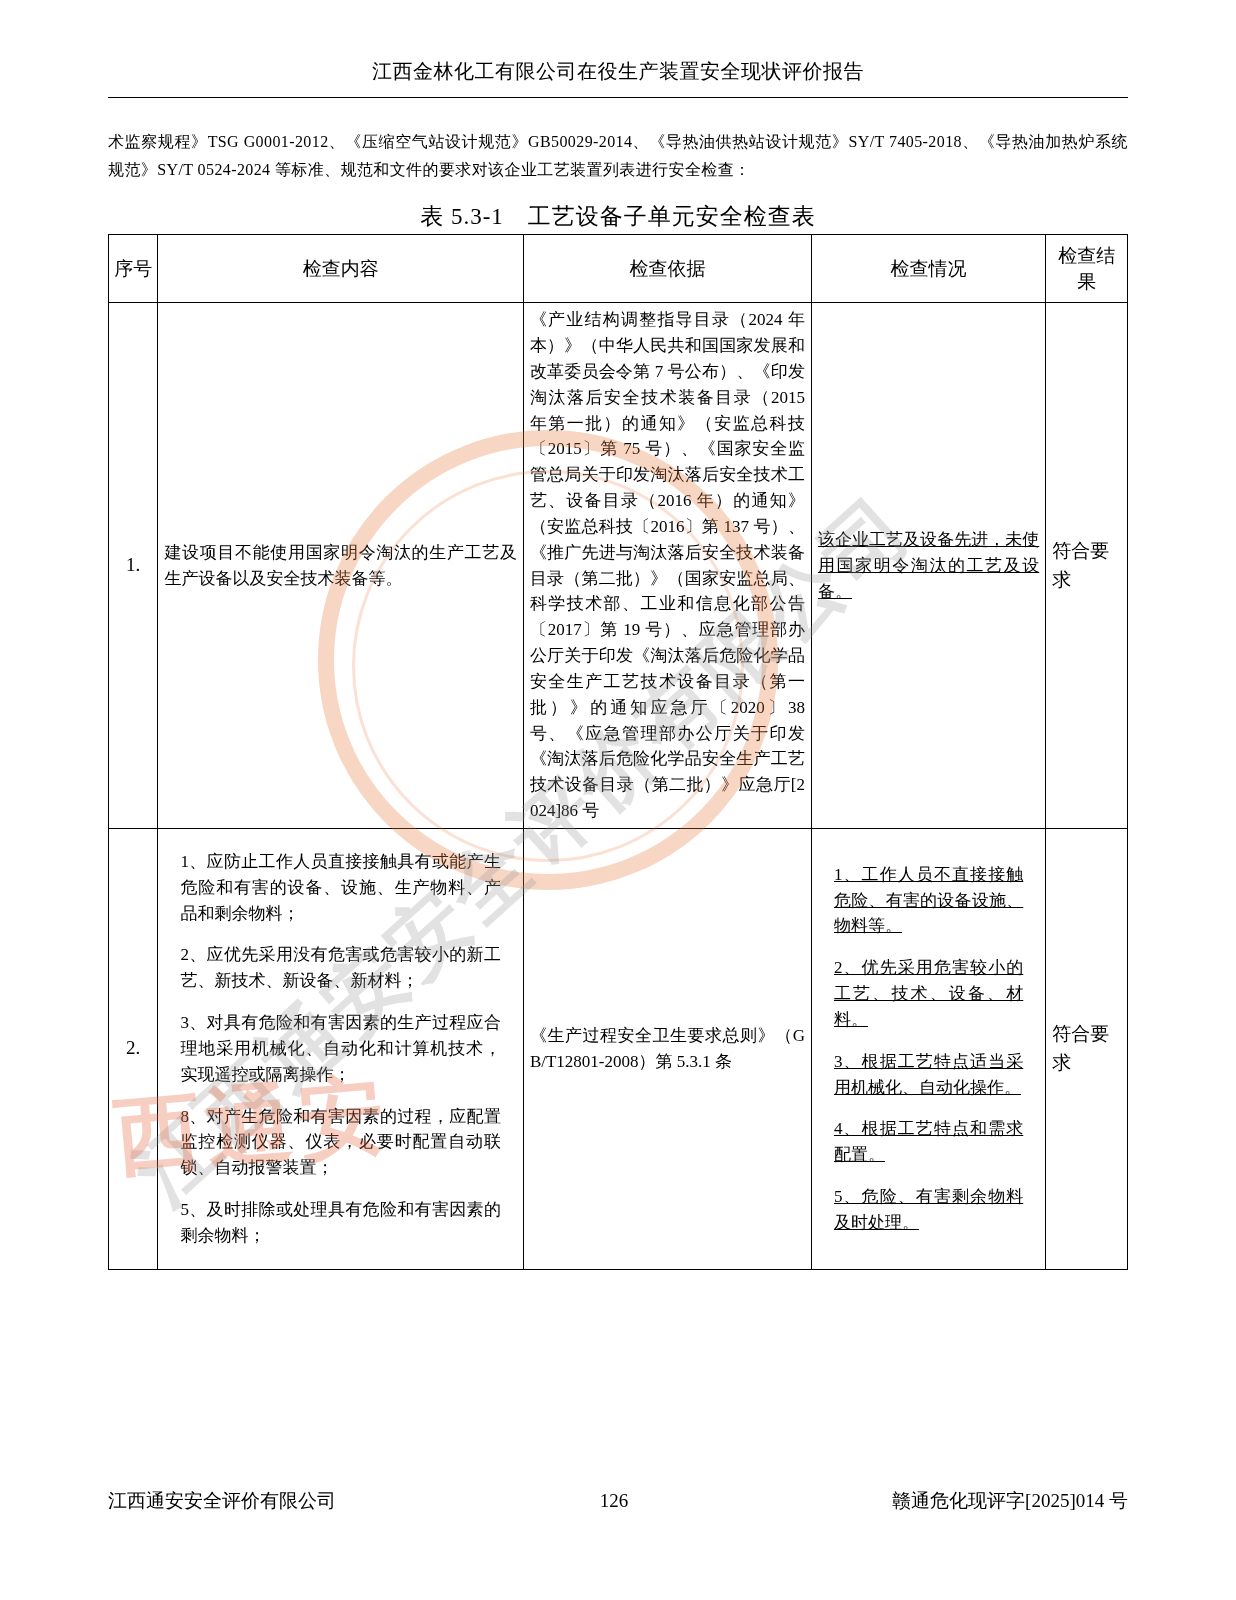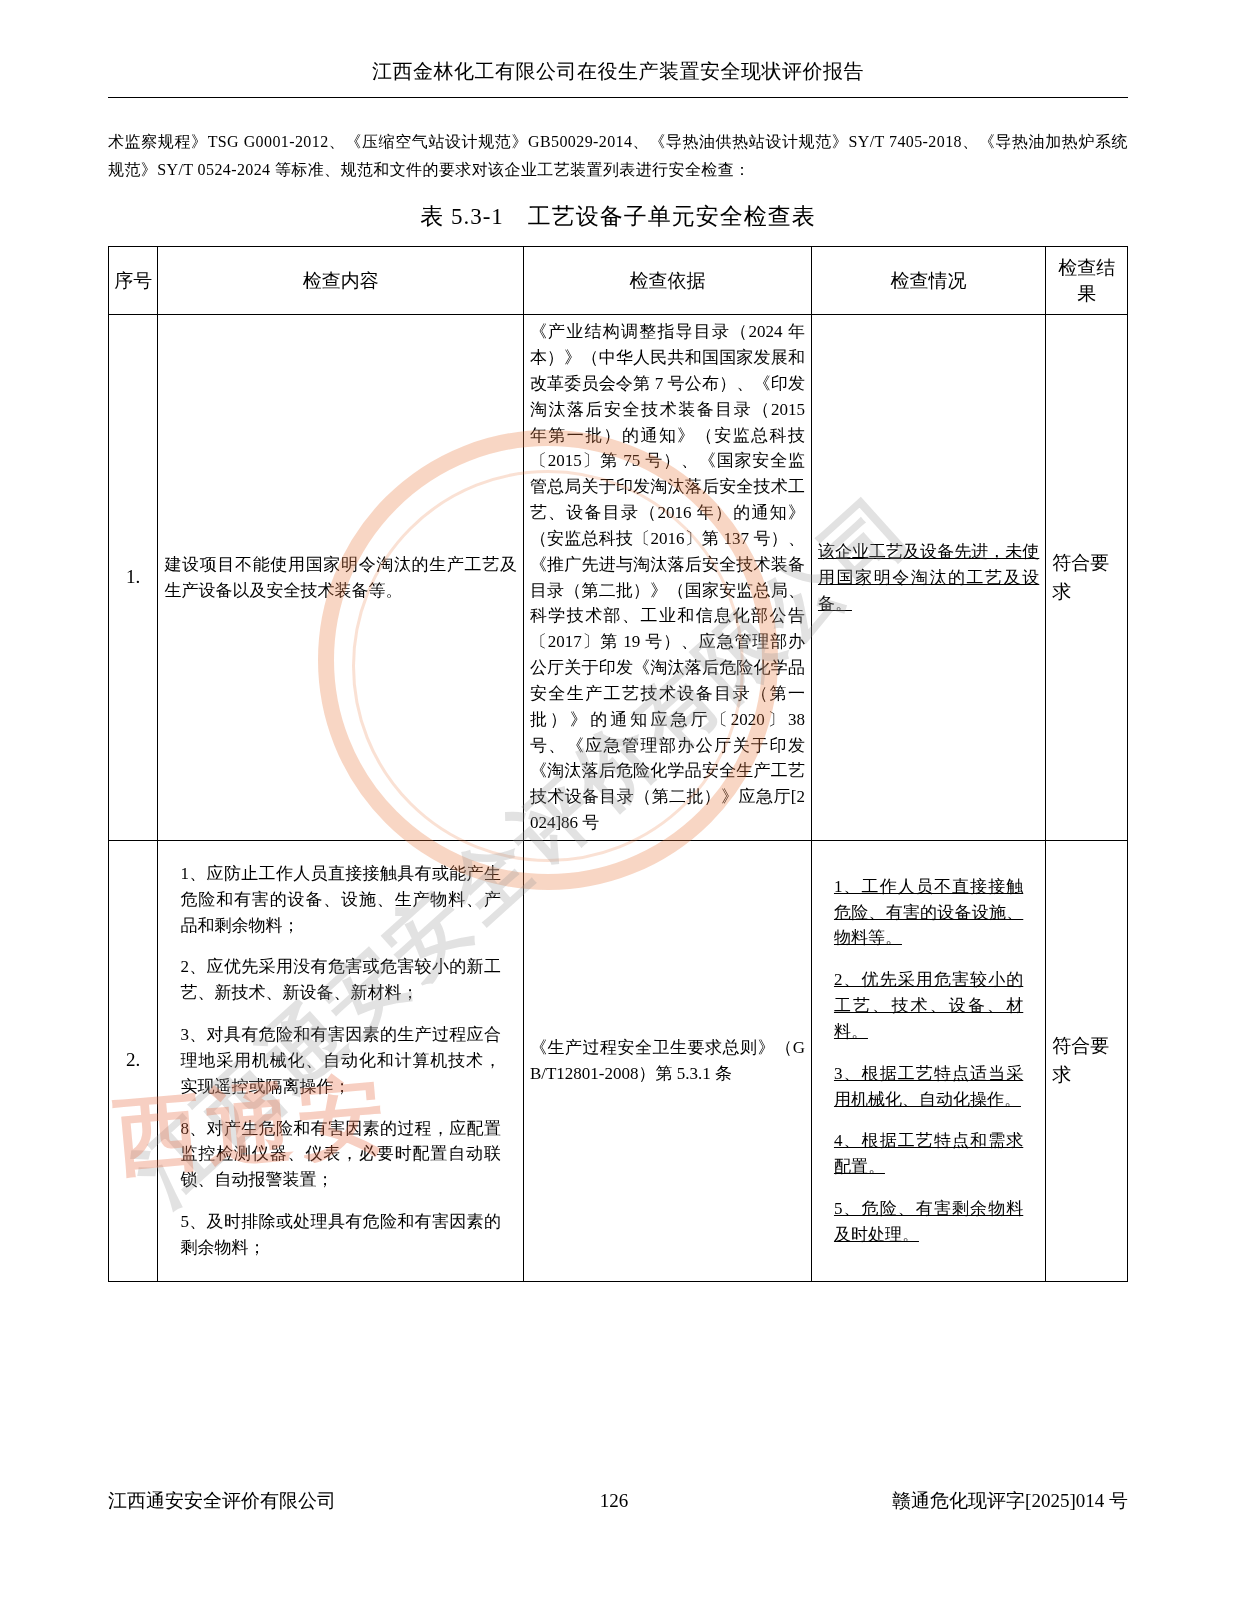--- a/index.html
+++ b/index.html
@@ -42,21 +42,21 @@
     font-size: 16px;
     line-height: 1.72;
     text-align: justify;
     text-justify: inter-ideograph;
     letter-spacing: 0.4px;
   }
 
   
   .table-caption {
     margin-top: 18px;
-    margin-bottom: 14px;
+    margin-bottom: 2px;
     text-align: center;
     font-size: 23px;
     letter-spacing: 1px;
   }
 
   
   table.check-table {
     width: 100%;
     border-collapse: collapse;
     table-layout: fixed;

